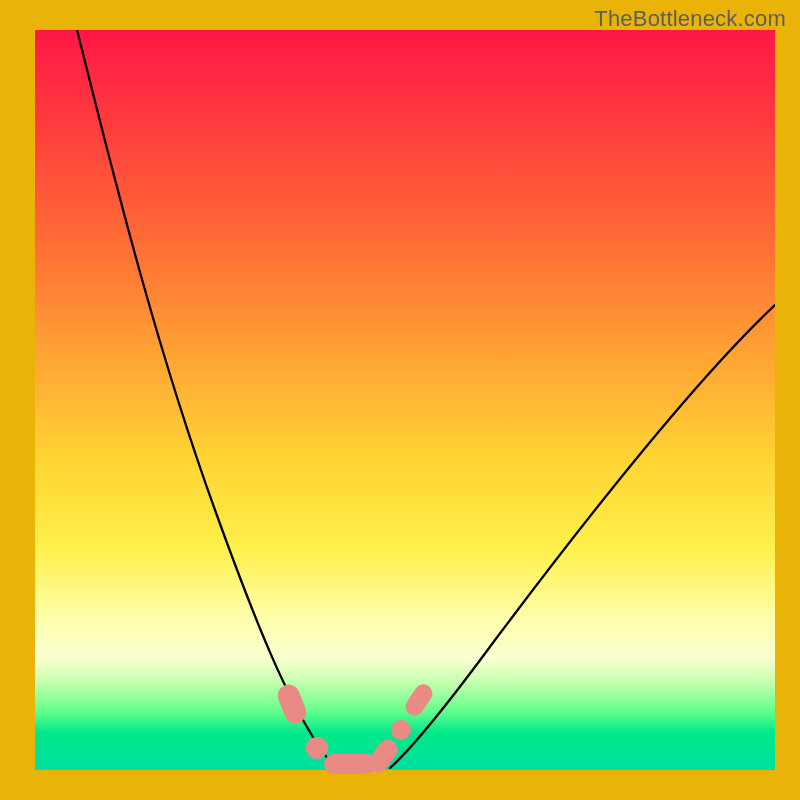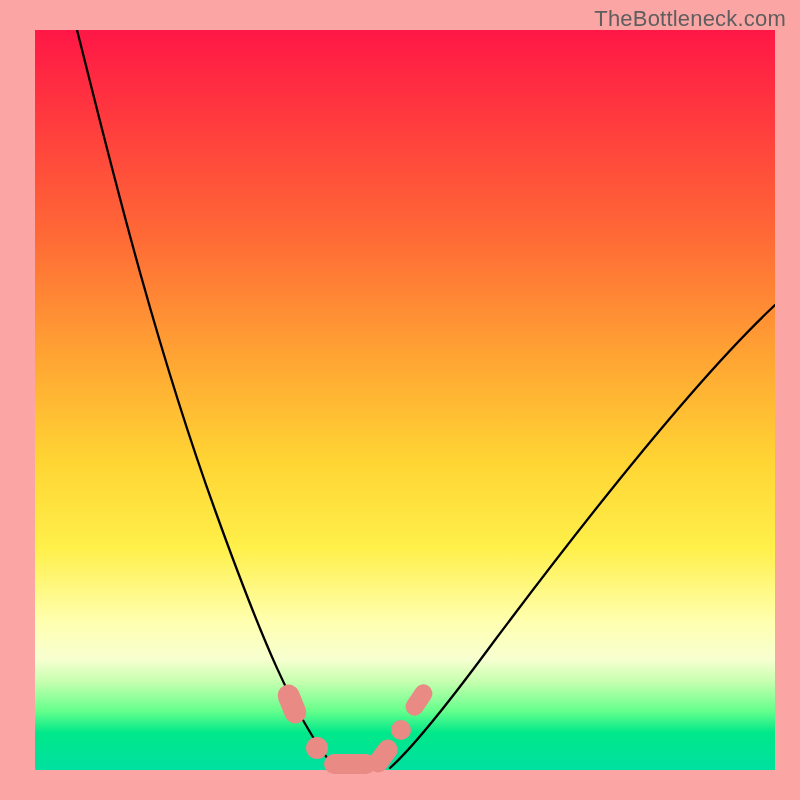--- a/index.html
+++ b/index.html
@@ -1,21 +1,21 @@
 <!DOCTYPE html>
 <html><head>
 <meta charset="utf-8">
 <style>
   * { margin: 0; padding: 0; box-sizing: border-box; }
   html, body { width: 800px; height: 800px; background: #000; overflow: hidden; }
   .frame {
     position: absolute;
     left: 0; top: 0;
     width: 800px; height: 800px;
-    background: #fca5a5;
+    background: #eab308;
   }
   .plot {
     position: absolute;
     left: 35px; top: 30px;
     width: 740px; height: 740px;
     background: linear-gradient(to bottom,
       #ff1746 0%,
       #ff3a3e 12%,
       #ff6a36 28%,
       #ffa733 45%,

